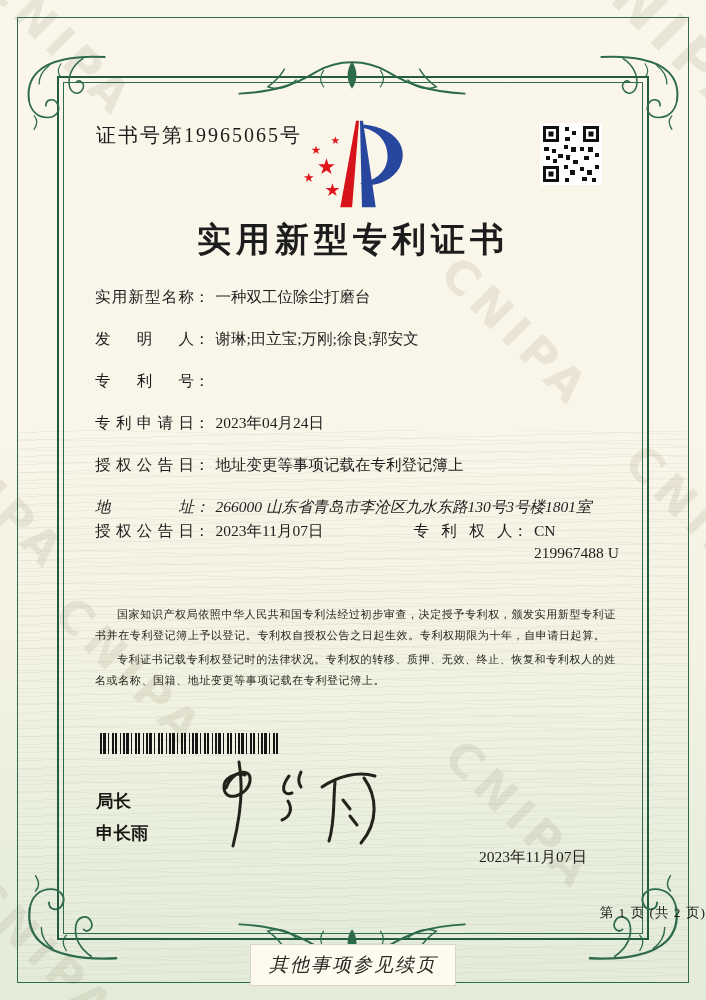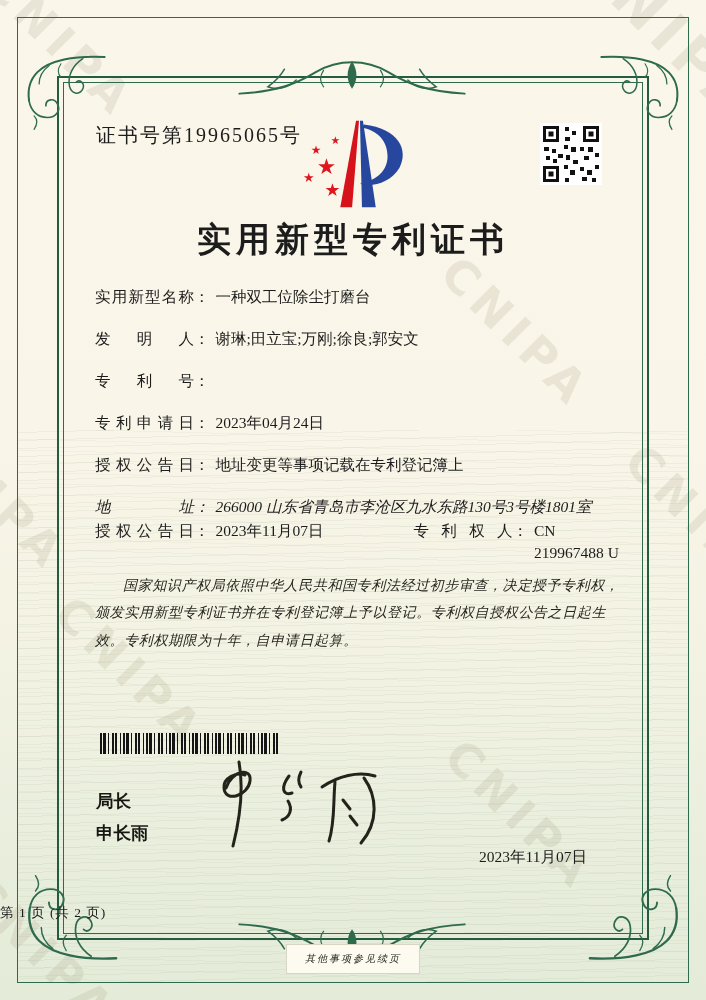--- a/index.html
+++ b/index.html
@@ -44,30 +44,30 @@
   .fields{position:absolute;left:95px;top:286px;width:530px;font-size:15.5px;line-height:1.42;}
   .field-row{margin-bottom:20px;display:flex;align-items:baseline;}
   .flabel{display:inline-block;width:99px;text-align:justify;text-align-last:justify;flex:none;}
   .colon{flex:none;margin-right:6px;}
   .fvalue{display:inline-block;}
   .field-row.address{margin-bottom:2px;font-style:italic;}
   .field-row.address .fvalue{width:412px;}
   .grant-row{margin-bottom:0;}
   .grant-row .fvalue.date{width:170px;flex:none;}
   .grant-row .flabel.second{margin-left:28px;}
-  .body-text{position:absolute;left:95px;top:572px;width:527px;font-size:14px;line-height:1.95;font-style:italic;letter-spacing:0.6px;color:#26261f;}
+  .body-text{position:absolute;left:95px;top:604px;width:527px;font-size:11px;line-height:1.95;letter-spacing:0.6px;color:#26261f;}
   .body-text p{margin:0 0 2px 0;text-indent:2em;}
   .barcode{position:absolute;left:100px;top:733px;width:181px;height:21px;
     background:repeating-linear-gradient(90deg,#151515 0 2px,transparent 2px 3px,#151515 3px 6px,transparent 6px 8px,#151515 8px 9px,transparent 9px 12px,#151515 12px 14px,transparent 14px 15px,#151515 15px 17px,transparent 17px 20px,#151515 20px 21px,transparent 21px 23px);}
   .signer{position:absolute;left:96px;top:786px;font-family:Liberation Mono, monospace;font-size:17.5px;font-weight:bold;line-height:1.85;color:#171712;}
   .signature{position:absolute;left:192px;top:756px;width:210px;height:95px;}
   .issue-date{position:absolute;left:479px;top:847px;font-size:15.5px;}
-  .page-footer{position:absolute;left:0;right:0;top:904px;text-align:left;font-size:13.5px;letter-spacing:1px;}
+  .page-footer{position:absolute;left:0;right:0;top:904px;text-align:right;font-size:13.5px;letter-spacing:1px;}
   .note-box{position:absolute;left:50%;top:944px;transform:translateX(-50%);
-    background:#fdfaf0;border:1px solid #d9d5c2;padding:7px 18px;font-size:10px;font-style:italic;letter-spacing:2px;color:#2a2a22;}
+    background:#fdfaf0;border:1px solid #d9d5c2;padding:7px 18px;font-size:19px;font-style:italic;letter-spacing:2px;color:#2a2a22;}
 </style>
 </head>
 <body>
 
 <div class="page">
 
   <svg width="0" height="0" style="position:absolute">
     <defs>
       <g id="flourish">
         <g fill="none" stroke="#2e6b4c" stroke-linecap="round">
@@ -224,20 +224,21 @@
         <span class="colon">：</span>
       <span class="fvalue date">2023年11月07日</span>
       <span class="flabel second">专利权人</span>
         <span class="colon">：</span>
       <span class="fvalue">CN 219967488 U</span>
     </div>
   </div>
 
   <div class="body-text">
     <p>国家知识产权局依照中华人民共和国专利法经过初步审查，决定授予专利权，颁发实用新型专利证书并在专利登记簿上予以登记。专利权自授权公告之日起生效。专利权期限为十年，自申请日起算。</p>
+    <p>专利证书记载专利权登记时的法律状况。专利权的转移、质押、无效、终止、恢复和专利权人的姓名或名称、国籍、地址变更等事项记载在专利登记簿上。</p>
   </div>
 
   <div class="barcode"></div>
 
   <div class="signer">
     <div>局长</div>
     <div>申长雨</div>
   </div>
 
   <svg class="signature" viewBox="0 0 210 95">

